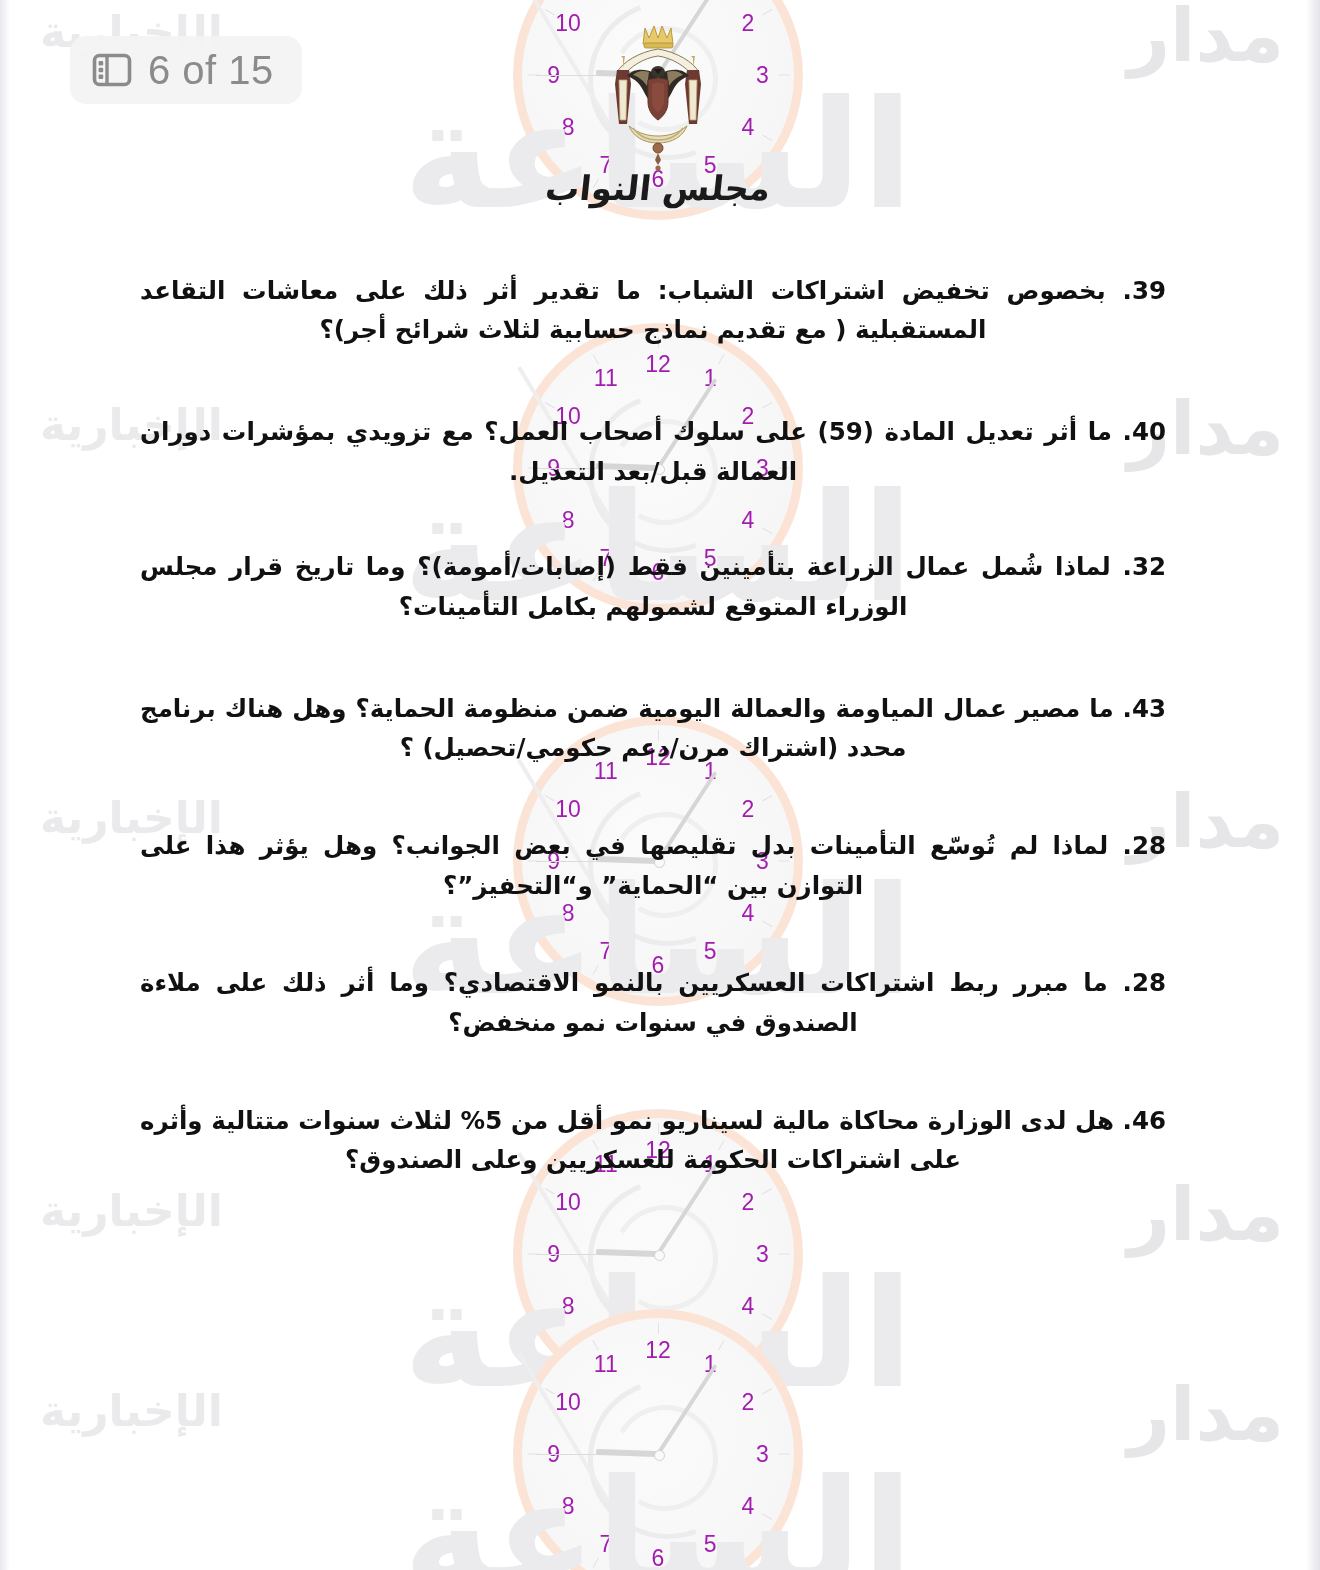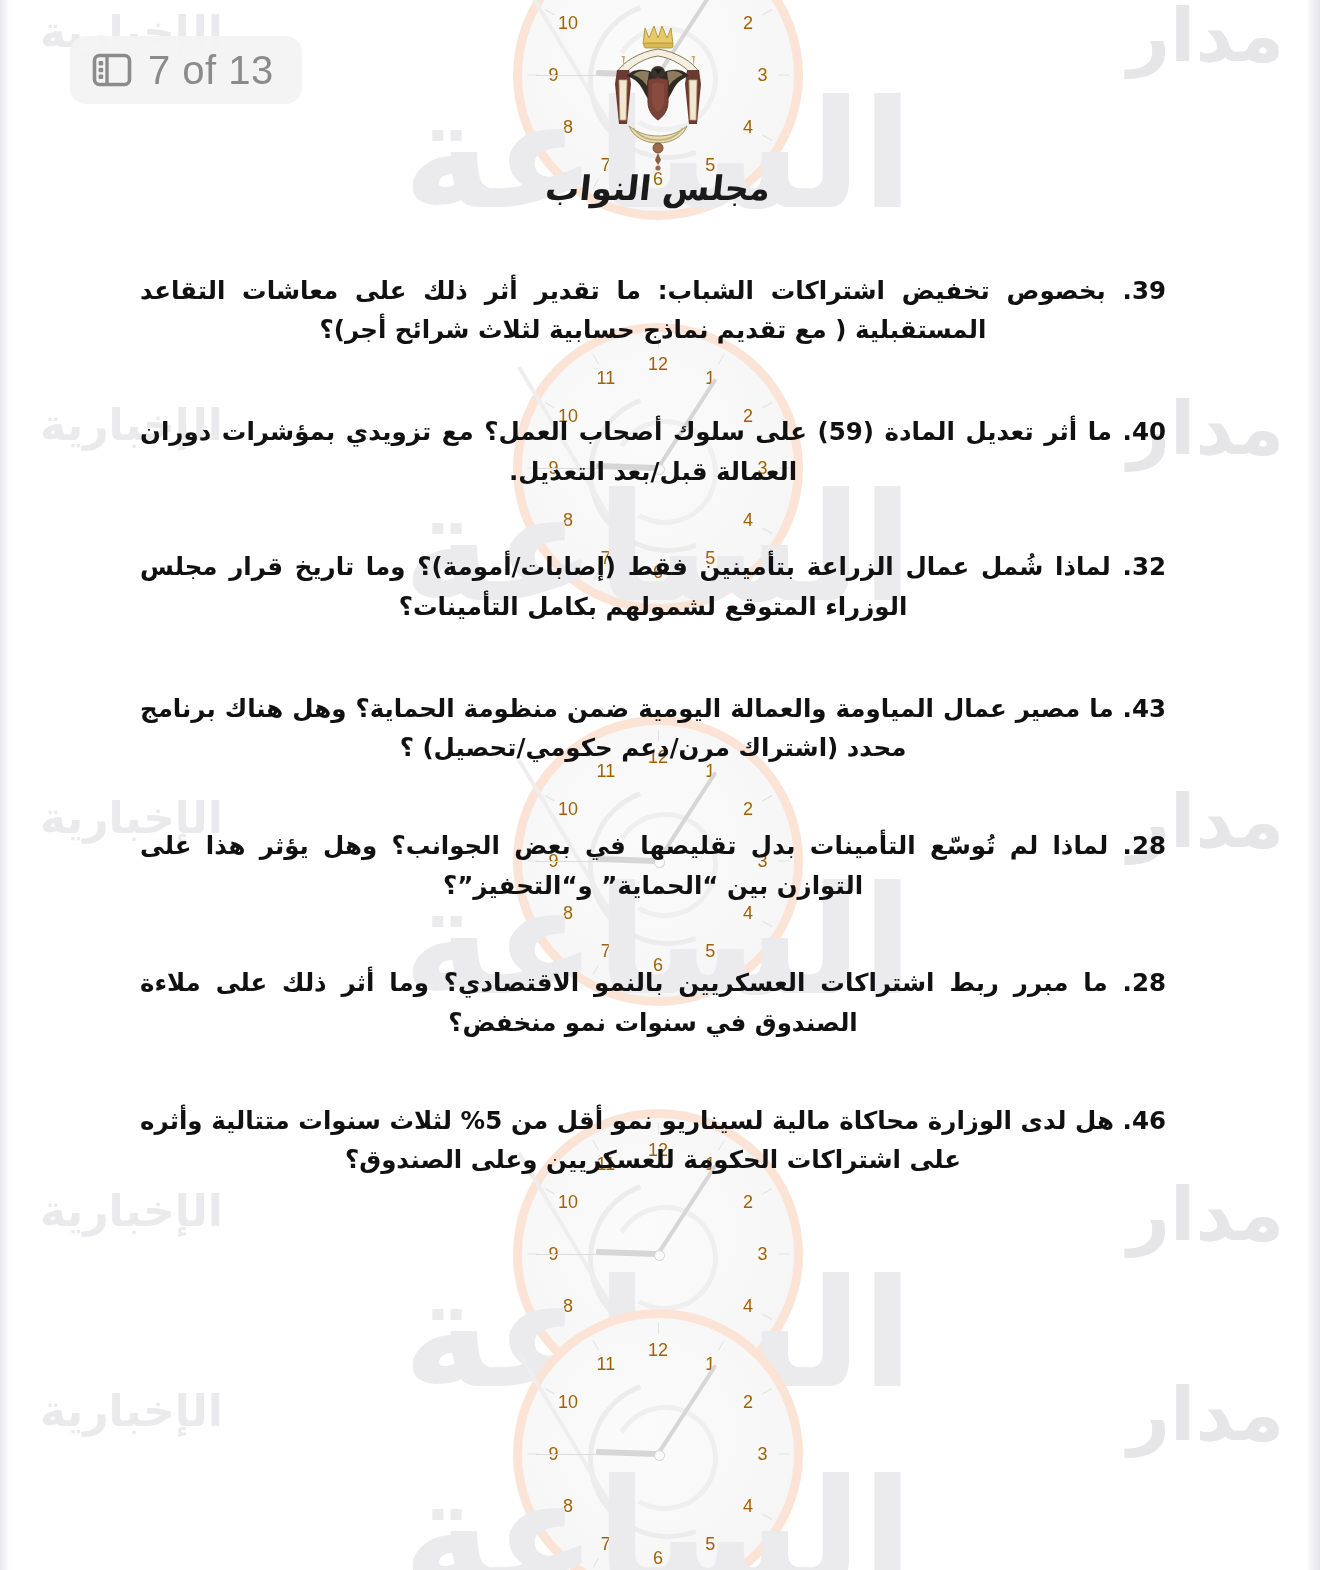--- a/index.html
+++ b/index.html
@@ -74,22 +74,22 @@
     position: absolute;
     inset: 0;
     border-radius: 50%;
     border: 9px solid #fbe4d6;
     box-sizing: border-box;
     background: radial-gradient(circle at 45% 42%, #fbfbfb 0%, #f7f7f7 62%, #f3f3f3 100%);
   }
   .wm-clock .num {
     position: absolute;
     font-family: "Liberation Sans", sans-serif;
-    font-size: 18px;
-    color: #a16207;
+    font-size: 23px;
+    color: #a21caf;
     font-weight: 400;
     transform: translate(-50%, -50%);
     line-height: 1;
   }
   .wm-clock .tick {
     position: absolute;
     left: 50%;
     top: 50%;
     width: 1px;
     height: 131px;
@@ -661,16 +661,16 @@
   </div>
 
   <div id="page-indicator">
     <svg class="pi-icon" viewBox="0 0 40 34" aria-hidden="true">
       <rect x="2.5" y="2.5" width="35" height="29" rx="5" ry="5" fill="none" stroke="#8b8b8b" stroke-width="3.6"></rect>
       <line x1="15" y1="3" x2="15" y2="31" stroke="#8b8b8b" stroke-width="3.4"></line>
       <rect x="6.6" y="8" width="4.6" height="4.6" rx="1" fill="#8b8b8b"></rect>
       <rect x="6.6" y="14.7" width="4.6" height="4.6" rx="1" fill="#8b8b8b"></rect>
       <rect x="6.6" y="21.4" width="4.6" height="4.6" rx="1" fill="#8b8b8b"></rect>
     </svg>
-    <span class="pi-label">7 of 13</span>
+    <span class="pi-label">6 of 15</span>
   </div>
 
 </div>
 
 </body></html>

